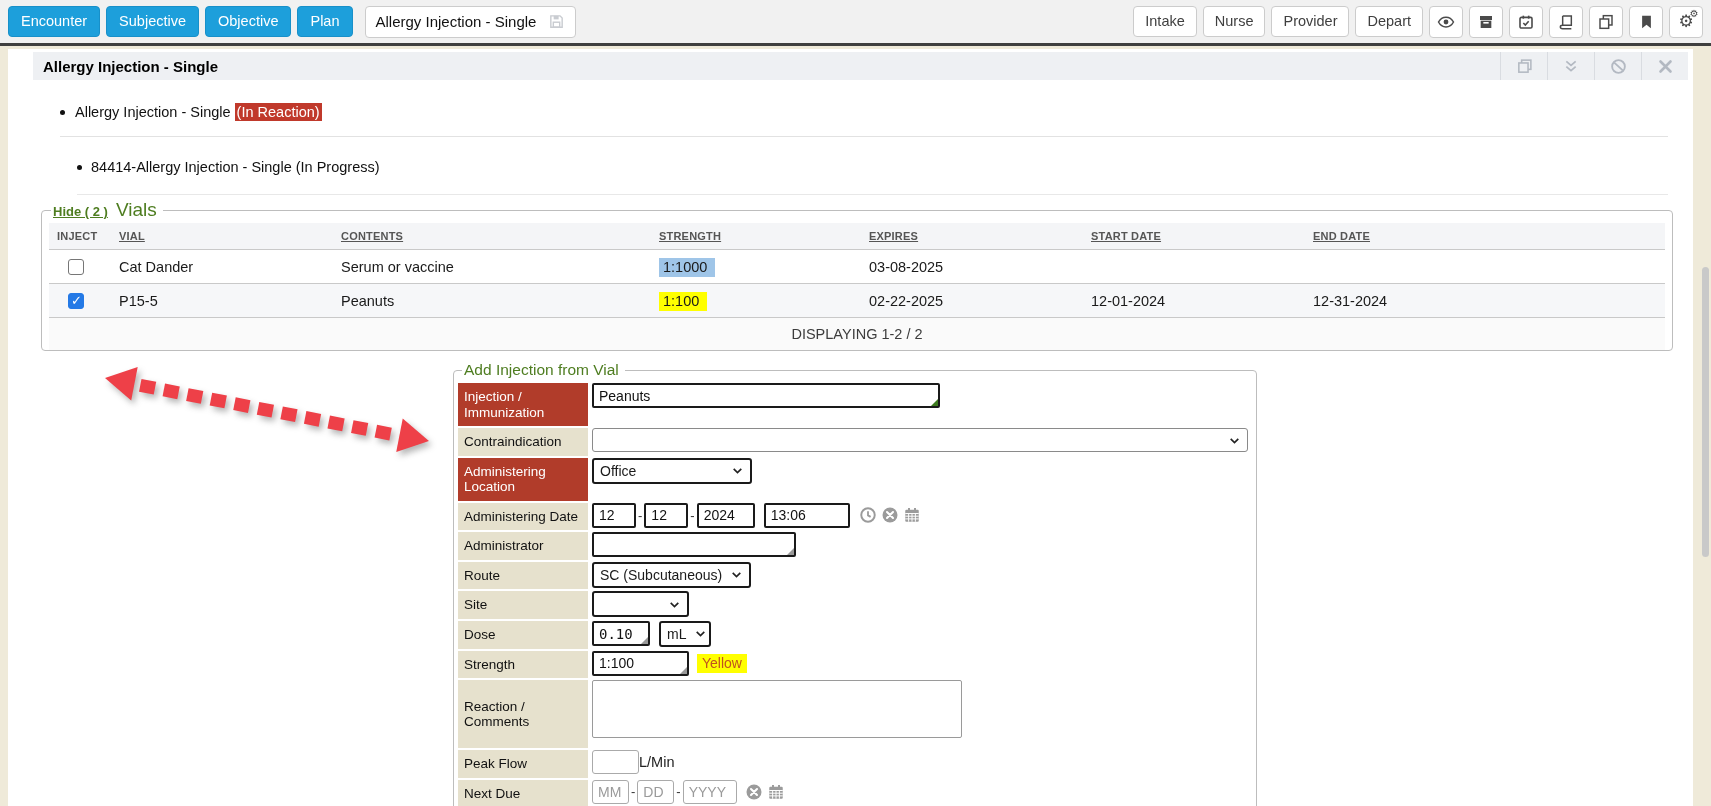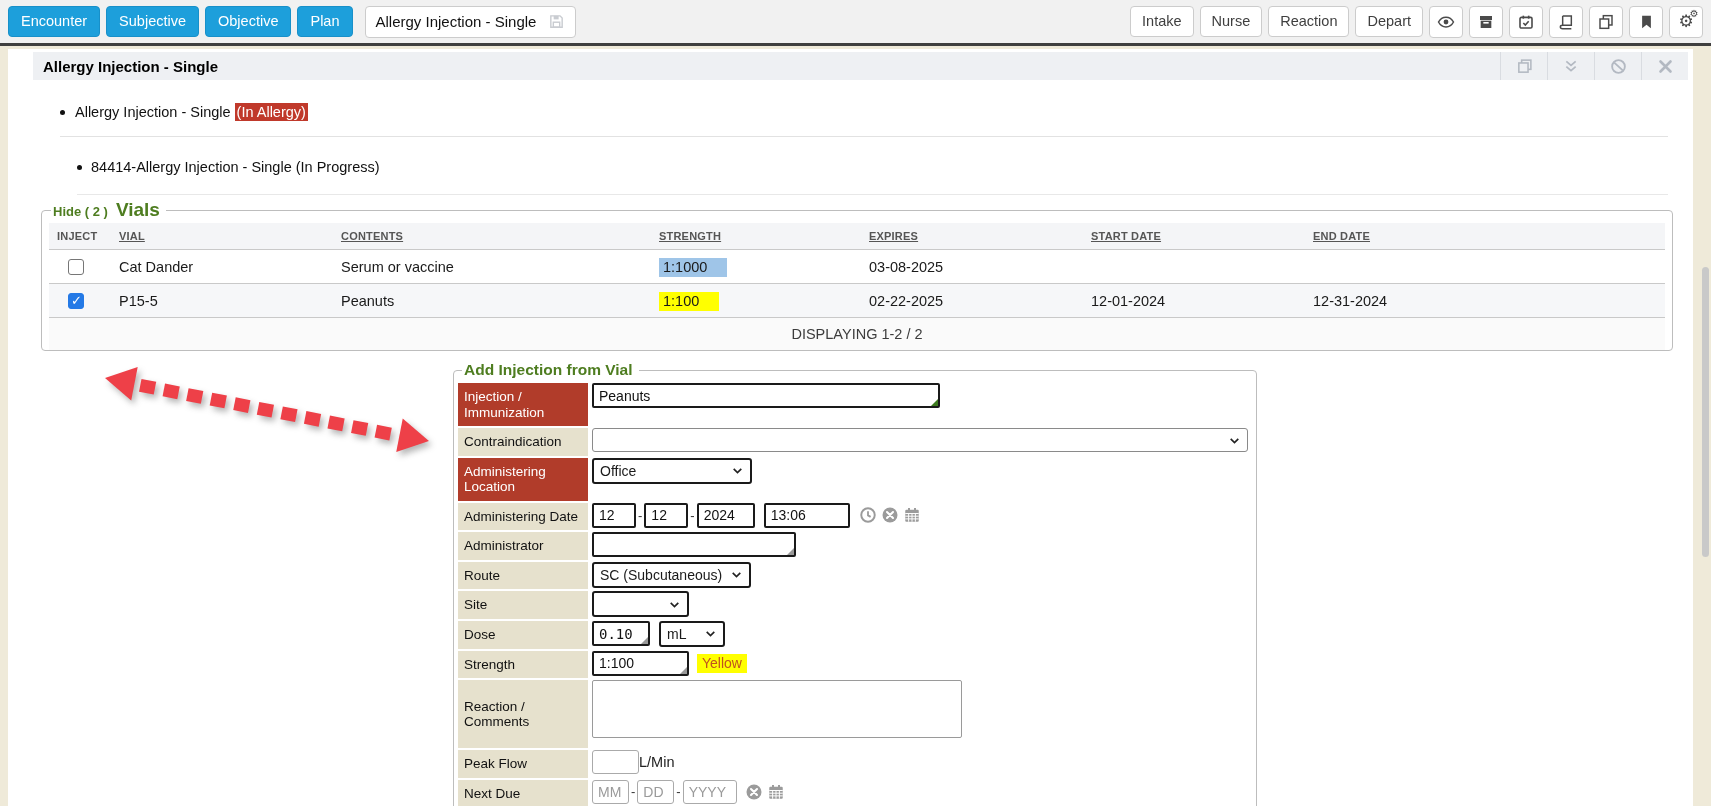--- a/index.html
+++ b/index.html
@@ -72,41 +72,41 @@
   .note-list{margin-top:24px;}
   .note-item{list-style:none;position:relative;font-size:14.5px;color:#111;}
   .note-item .dot{position:absolute;left:0;top:6px;width:5px;height:5px;border-radius:50%;background:#111;}
   .ni-1{margin-left:52px;padding-left:15px;padding-bottom:16px;border-bottom:1px solid #e2e2e2;margin-right:25px;}
   .ni-2{margin-left:69px;padding-left:14px;margin-top:22px;padding-bottom:19px;border-bottom:1px solid #e8e8e8;margin-right:25px;}
   .status-chip{background:var(--red-status);color:#fff;padding:1px 2px;}
 
   
   fieldset{border:1px solid #bdbdbd;border-radius:4px;}
   legend{padding:0 6px 0 2px;}
-  .legend-green{color:var(--green);font-weight:bold;}
+  .legend-green{color:var(--green);font-weight:normal;}
 
   .vials-fs{margin:4px 20px 0 33px;padding:0 7px 0 7px;}
   .vials-fs legend{display:flex;align-items:baseline;gap:8px;margin-left:2px;}
-  .hide-link{color:var(--green);font-size:13px;font-weight:bold;cursor:pointer;}
+  .hide-link{color:var(--green);font-size:13px;font-weight:bold;text-decoration:underline;cursor:pointer;}
   .vials-title{font-size:19px;}
 
   table.vials{width:100%;border-collapse:collapse;margin-top:2px;}
   table.vials th{
     background:#f4f5f7;color:#555;font-size:11px;font-weight:bold;text-align:left;
     padding:7px 8px;letter-spacing:.2px;
   }
   table.vials th .sortable{text-decoration:underline;cursor:pointer;}
   table.vials td{
     padding:8px 8px;font-size:14.5px;border-top:1px solid #c9c9c9;vertical-align:middle;
   }
   tr.row-alt td{background:#f6f7f9;}
   td.footer-cell{
     text-align:center;font-size:12px;color:#3c3c3c;background:#fafafa;padding:7px 0 8px 0;
   }
-  .hl{padding:1px 20px 2px 4px;}
+  .hl{padding:1px 8px 2px 4px;}
 
   
   .cb{
     display:inline-block;width:16px;height:16px;border:1.5px solid #767676;border-radius:3px;
     background:#fff;margin-left:11px;cursor:pointer;position:relative;vertical-align:middle;
   }
   .cb.checked{background:#2479e6;border-color:#2479e6;}
   .cb.checked::after{
     content:"\2713";color:#fff;font-size:13px;font-weight:bold;
     position:absolute;left:2px;top:-1px;
@@ -189,21 +189,21 @@
               <path d="M4 4h13l3 3v13H4z" fill="none" stroke="currentColor" stroke-width="2"></path>
               <rect x="8" y="4" width="7" height="5" fill="currentColor"></rect>
               <rect x="7.5" y="13" width="9" height="7" fill="none" stroke="currentColor" stroke-width="2"></rect>
             </svg>
         </span>
       </button>
     </div>
     <div class="tb-right">
       <button class="btn-white">Intake</button>
       <button class="btn-white">Nurse</button>
-      <button class="btn-white">Reaction</button>
+      <button class="btn-white">Provider</button>
       <button class="btn-white">Depart</button>
       <button class="btn-icon" title="">
         <svg width="18" height="18" viewBox="0 0 24 24">
             <path d="M12 5.5C5.5 5.5 2 12 2 12s3.5 6.5 10 6.5S22 12 22 12s-3.5-6.5-10-6.5z" fill="none" stroke="currentColor" stroke-width="2"></path>
             <circle cx="12" cy="12" r="3.2" fill="currentColor"></circle>
           </svg>
       </button>
       <button class="btn-icon">
         <svg width="16" height="16" viewBox="0 0 24 24">
             <rect x="3" y="3" width="18" height="6" fill="currentColor"></rect>
@@ -269,21 +269,21 @@
               <path d="M4 4l16 16M20 4L4 20" stroke="currentColor" stroke-width="4.2" stroke-linecap="round"></path>
             </svg>
         </span>
       </span>
     </div>
 
     <ul class="note-list">
       <li class="note-item ni-1">
         <span class="dot"></span>
         <span>Allergy Injection - Single</span>
-        <span class="status-chip">(In Allergy)</span>
+        <span class="status-chip">(In Reaction)</span>
       </li>
       <li class="note-item ni-2">
         <span class="dot"></span>
         <span>84414-Allergy Injection - Single (In Progress)</span>
       </li>
     </ul>
 
     <fieldset class="vials-fs">
       <legend>
         <a class="hide-link">Hide ( 2 )</a>
@@ -454,21 +454,21 @@
         </div>
       </div>
 
       <div class="frm-row">
         <div class="frm-label">Dose</div>
         <div class="frm-ctrl">
           <span class="wrap">
             <input class="inp mono" style="width: 58px;" value="0.10">
             <span class="corner"></span>
           </span>
-          <span class="sel" style="width:66px;margin-left:9px">
+          <span class="sel" style="width:52px;margin-left:9px">
             <span>mL</span>
             <span class="chev">
                 <svg width="13" height="13" viewBox="0 0 24 24">
                   <path d="M5 9l7 7 7-7" fill="none" stroke="currentColor" stroke-width="3"></path>
                 </svg>
               </span>
           </span>
         </div>
       </div>
 

